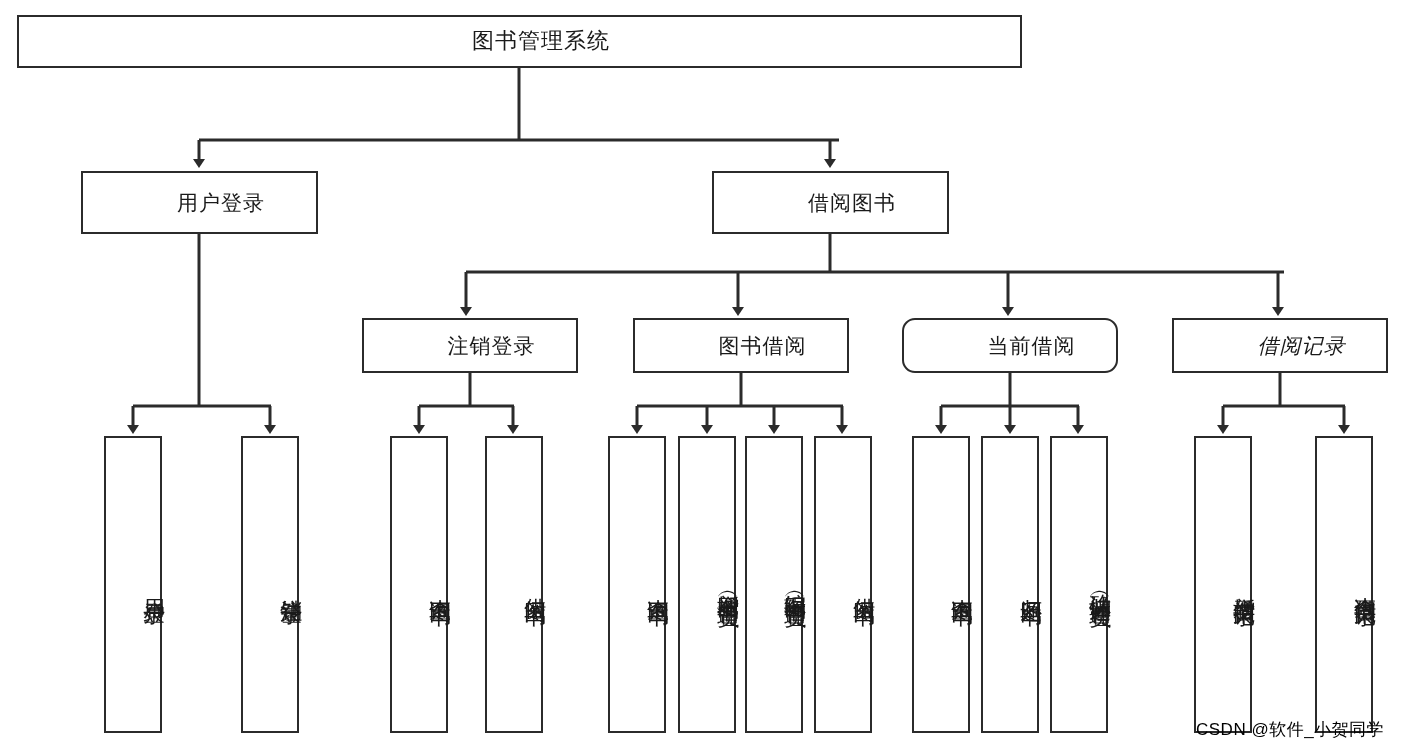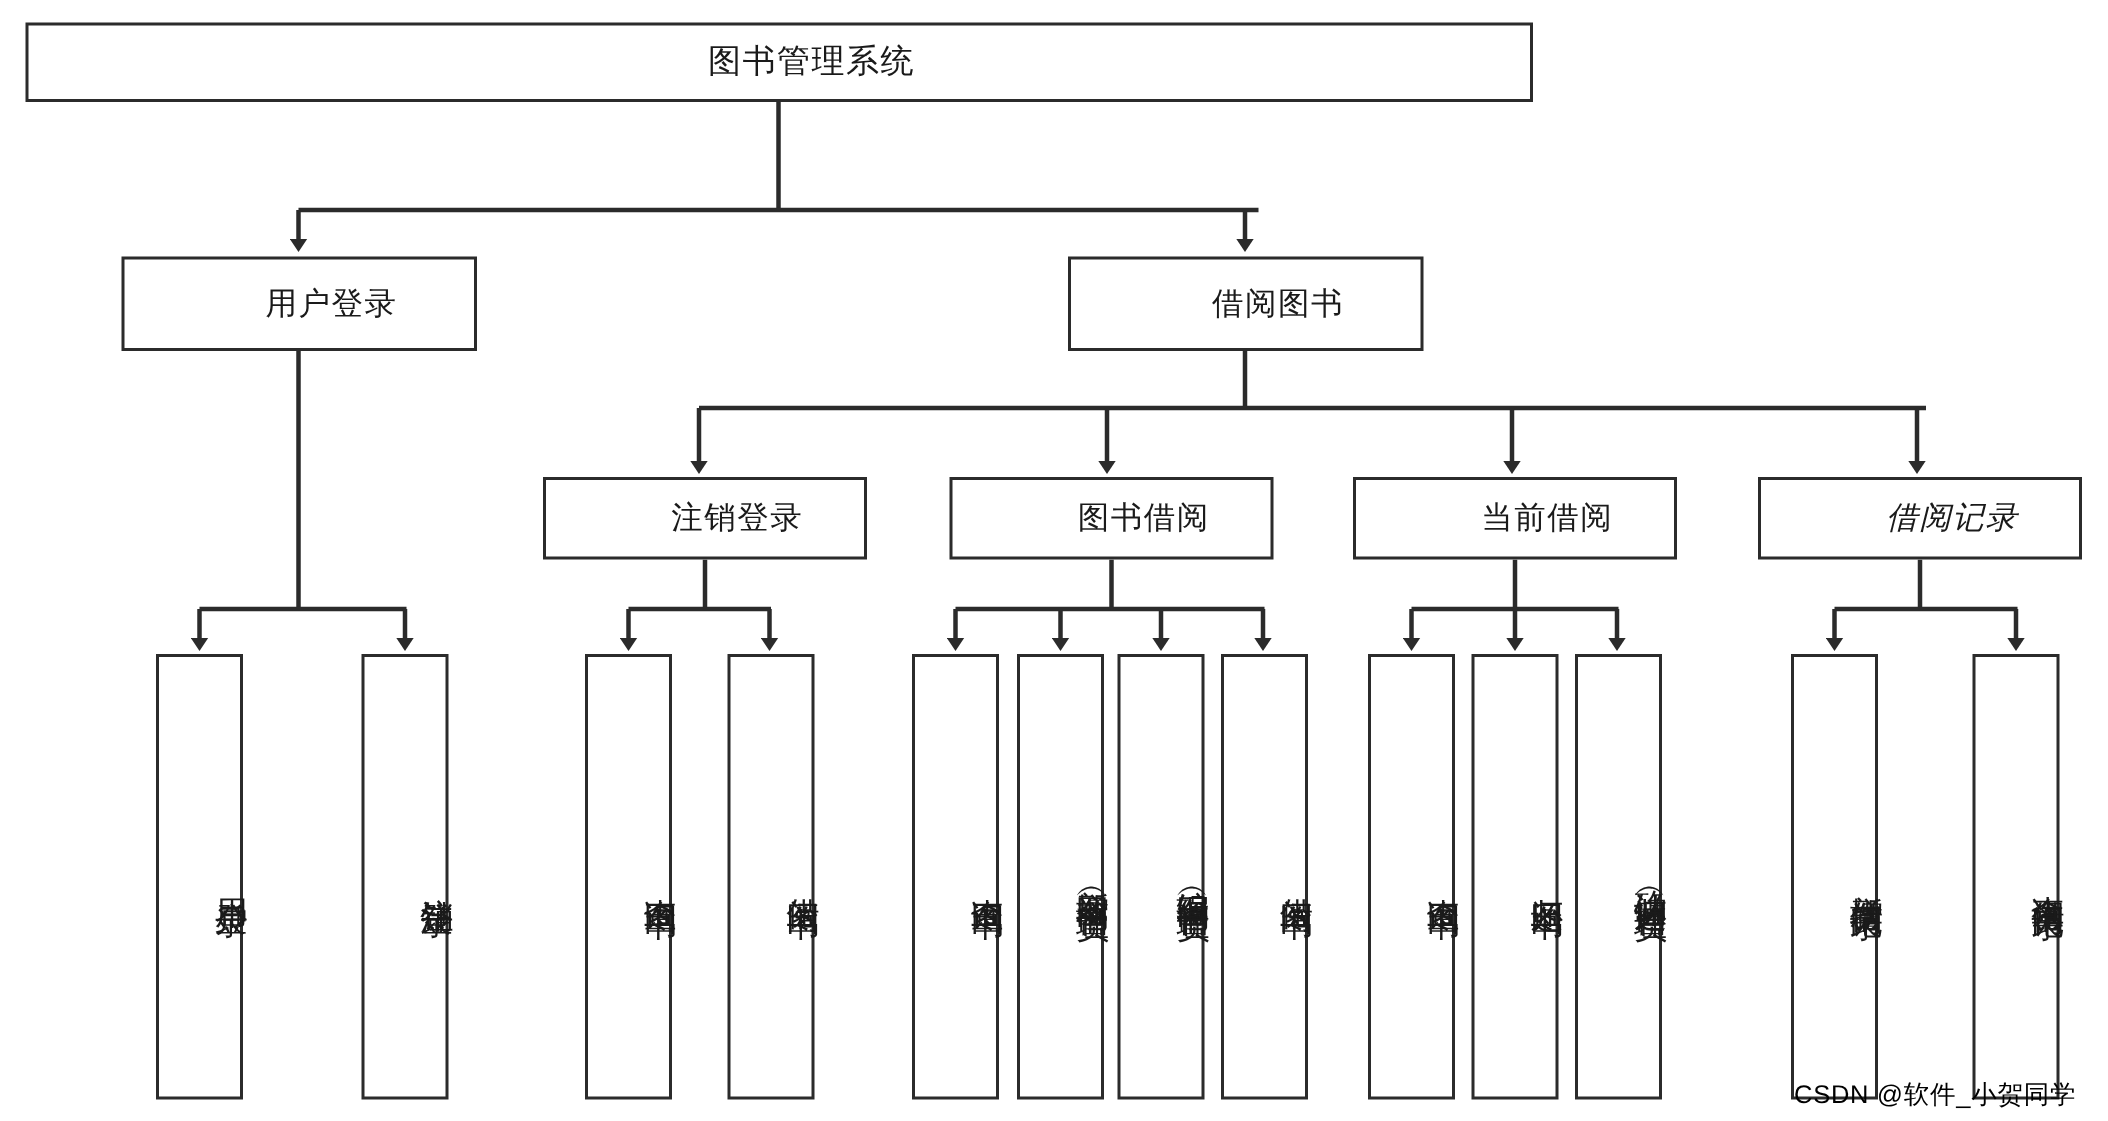--- a/index.html
+++ b/index.html
@@ -136,21 +136,21 @@
   <div class="node horiz" style="left:712px; top:171px; width:237px; height:63px;">
     <span class="label">借阅图书</span>
   </div>
 
   <div class="node horiz" style="left:362px; top:318px; width:216px; height:55px;">
     <span class="label">注销登录</span>
   </div>
   <div class="node horiz" style="left:633px; top:318px; width:216px; height:55px;align-items:center;">
     <span class="label">图书借阅</span>
   </div>
-  <div class="node horiz" style="left:902px; top:318px; width:216px; height:55px;">
+  <div class="node horiz" style="left:902px; top:318px; width:216px; height:55px;border-radius:13px;">
     <span class="label">当前借阅</span>
   </div>
   <div class="node horiz" style="left:1172px; top:318px; width:216px; height:55px;font-style:italic;">
     <span class="label">借阅记录</span>
   </div>
 
   <div class="node vert" style="left:104px; top:436px; width:58px; height:297px;">
     <span class="label">用户登录</span>
   </div>
   <div class="node vert" style="left:241px; top:436px; width:58px; height:297px;">

